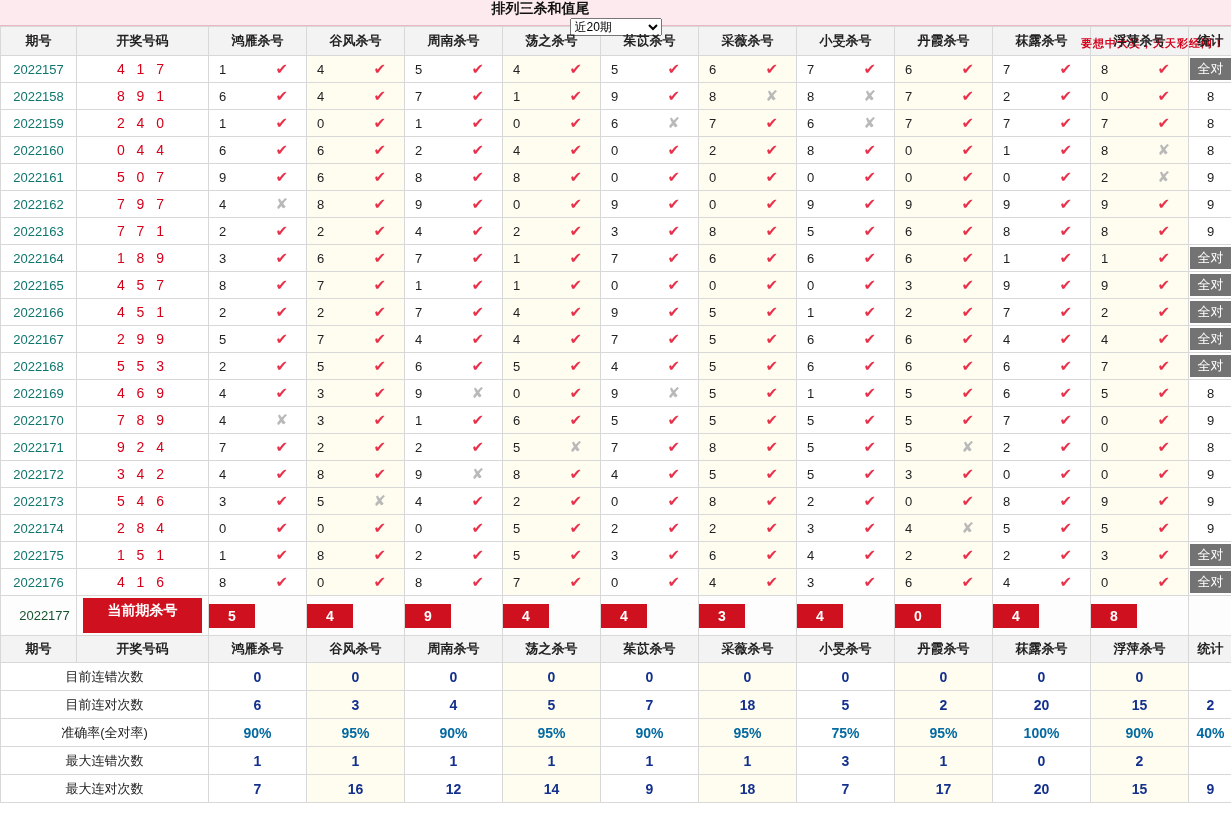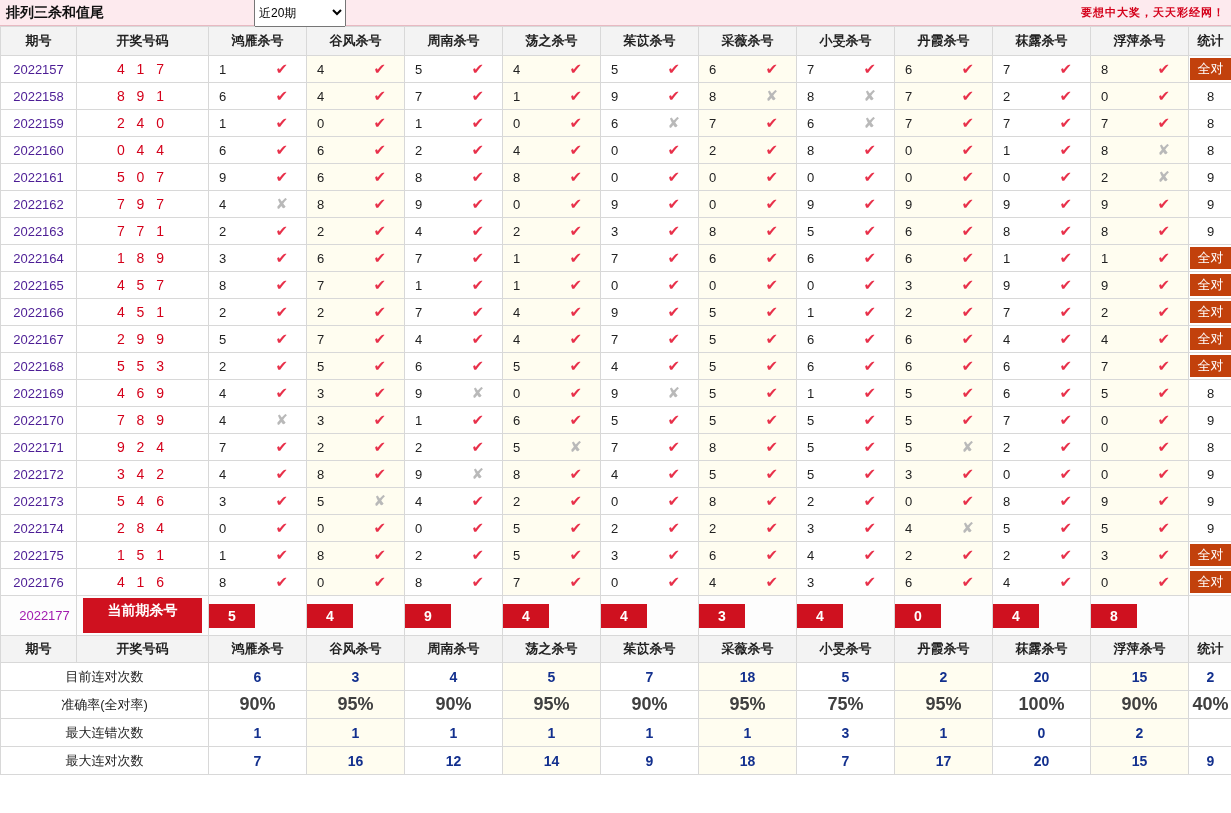--- a/index.html
+++ b/index.html
@@ -12,20 +12,21 @@
     overflow:hidden;
   }
   
   .topbar{
     height:26px;
     background:#fdeaee;
     border-bottom:1px solid #e8b9c2;
     display:flex;align-items:center;
     padding:0 6px;
     box-sizing:border-box;
+    flex-direction:column;
   }
   .topbar .title{
     font-weight:bold;font-size:14px;color:#111;
     margin-right:150px;
   }
   .topbar select{
     font-family:"Liberation Sans",sans-serif;
     font-size:12px;
     height:29px;
     width:92px;
@@ -58,21 +59,21 @@
     background:#f3f3f3;
     font-weight:bold;
     color:#222;
     height:28px;
   }
   .col-issue{width:76px;}
   .col-open{width:132px;}
   .col-killer{width:98px;}
   .col-stat{width:44px;}
 
-  .issue{color:#4c1d95;}
+  .issue{color:#0f766e;}
   .open{
     color:#d4001a;
     letter-spacing:4px;
     font-size:14px;
   }
   
   .kc{padding:0;}
   .kc-inner{
     display:flex;align-items:center;height:26px;
   }
@@ -87,44 +88,44 @@
     width:50%;
     text-align:center;
     font-size:15px;
     font-weight:bold;
   }
   .mark-ok{color:#e8304a;}
   .mark-no{color:#b9b9b9;}
   .alt{background:#fffdf0;}
   .stat-num{color:#222;}
   .stat-all-wrap{
-    display:block;background:#c2410c;color:#fff;
+    display:block;background:#737373;color:#fff;
     margin:1px;height:22px;line-height:22px;
   }
   
   .cur-row td{height:30px;background:#fdfdfd;}
   .cur-label{
     background:#cf111f;color:#fff;font-weight:bold;font-size:14px;
     display:block;height:35px;line-height:24px;margin:2px 6px;
   }
-  .cur-issue{color:#a21caf;padding-left:12px;}
+  .cur-issue{color:#14532d;padding-left:12px;}
   .cur-kill{
     display:flex;align-items:center;height:28px;
   }
   .cur-kill .box{
     background:#cf111f;color:#fff;font-weight:bold;
     width:46px;height:24px;line-height:24px;text-align:center;
     font-size:14px;
   }
   
   .fhead th{background:#f3f3f3;font-weight:bold;}
   .frow td{height:27px;}
   .flabel{text-align:center;color:#222;}
   .fval{color:#13308e;font-weight:bold;font-size:14px;}
-  .fval-red{color:#404040;font-weight:bold;font-size:18px;}
+  .fval-red{color:#0369a1;font-weight:bold;font-size:14px;}
 </style>
 </head>
 <body>
 
 <div class="topbar">
   <div class="title">排列三杀和值尾</div>
   <select id="period-select"><option>近20期</option><option>近30期</option><option>近50期</option><option>近100期</option></select>
   <div class="marquee">要想中大奖，天天彩经网！</div>
 </div>
 
@@ -1548,20 +1549,34 @@
         <th>荡之杀号</th>
         <th>茱苡杀号</th>
         <th>采薇杀号</th>
         <th>小旻杀号</th>
         <th>丹霞杀号</th>
         <th>菻露杀号</th>
         <th>浮萍杀号</th>
         <th>统计</th>
       </tr>
       <tr class="frow">
+        <td class="flabel" colspan="2">目前连错次数</td>
+        <td class="fval">0</td>
+        <td class="fval alt">0</td>
+        <td class="fval">0</td>
+        <td class="fval alt">0</td>
+        <td class="fval">0</td>
+        <td class="fval alt">0</td>
+        <td class="fval">0</td>
+        <td class="fval alt">0</td>
+        <td class="fval">0</td>
+        <td class="fval alt">0</td>
+        <td class="fval"></td>
+      </tr>
+      <tr class="frow">
         <td class="flabel" colspan="2">目前连对次数</td>
         <td class="fval">6</td>
         <td class="fval alt">3</td>
         <td class="fval">4</td>
         <td class="fval alt">5</td>
         <td class="fval">7</td>
         <td class="fval alt">18</td>
         <td class="fval">5</td>
         <td class="fval alt">2</td>
         <td class="fval">20</td>

